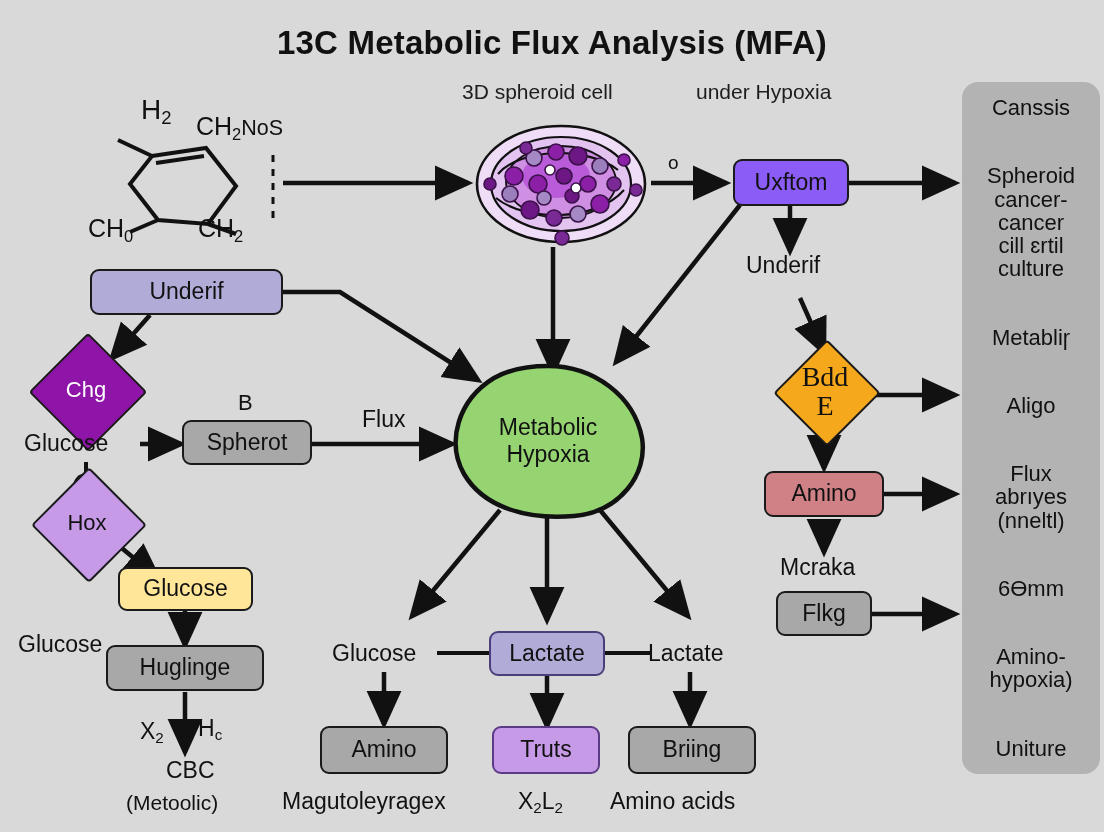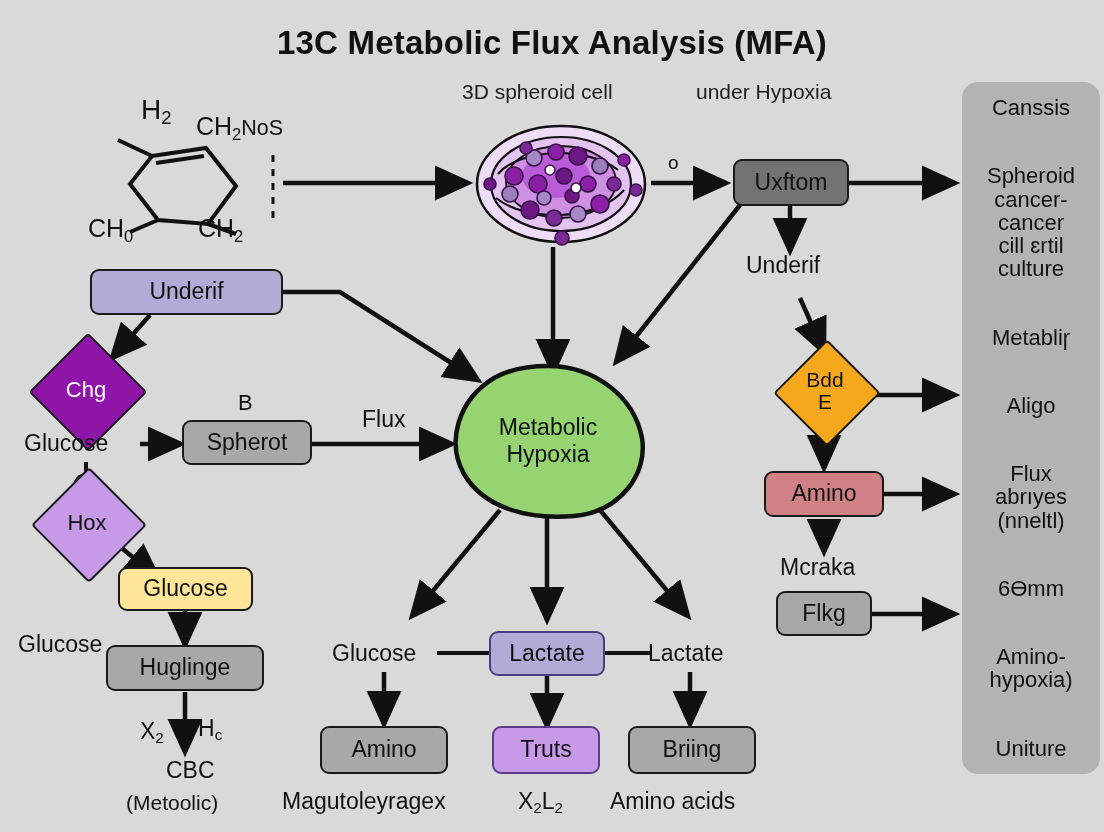--- a/index.html
+++ b/index.html
@@ -212,26 +212,26 @@
     <svg style="position:absolute;left:0;top:0;width:200px;height:158px;" viewBox="0 0 200 158">
       <path d="M100,4 C146,4 186,34 194,76 C200,112 172,150 126,154 C80,158 36,146 16,112 C-2,80 10,38 46,16 C62,7 80,4 100,4 Z" fill="#95d471" stroke="#111" stroke-width="4.5"></path>
     </svg>
     <div class="btext" style="font-size:23px;">
       <div>Metabolic</div>
       <div>Hypoxia</div>
     </div>
   </div>
   <div class="lbl" style="left:362px;top:406px;font-size:23px;">Flux</div>
 
-  <div class="node" style="left:733px;top:159px;width:116px;height:47px;background:#737373;font-size:23px;">
+  <div class="node" style="left:733px;top:159px;width:116px;height:47px;background:#8b5cf6;font-size:23px;">
     <span>Uxftom</span>
   </div>
   <div class="lbl" style="left:746px;top:252px;font-size:23px;">Underif</div>
 
-  <div class="diamond" style="left:789px;top:355px;width:72px;height:72px;font-size:21px;color:#111;">
+  <div class="diamond" style="left:789px;top:355px;width:72px;height:72px;font-size:28px;color:#111;font-family:Liberation Serif, serif;">
     <div class="dshape" style="background:#f6a81c;"></div>
     <div class="dtext">
       <div>Bdd</div>
       <div>E</div>
     </div>
   </div>
 
   <div class="node" style="left:764px;top:471px;width:120px;height:46px;background:#cf8186;font-size:23px;">
     <span>Amino</span>
   </div>

